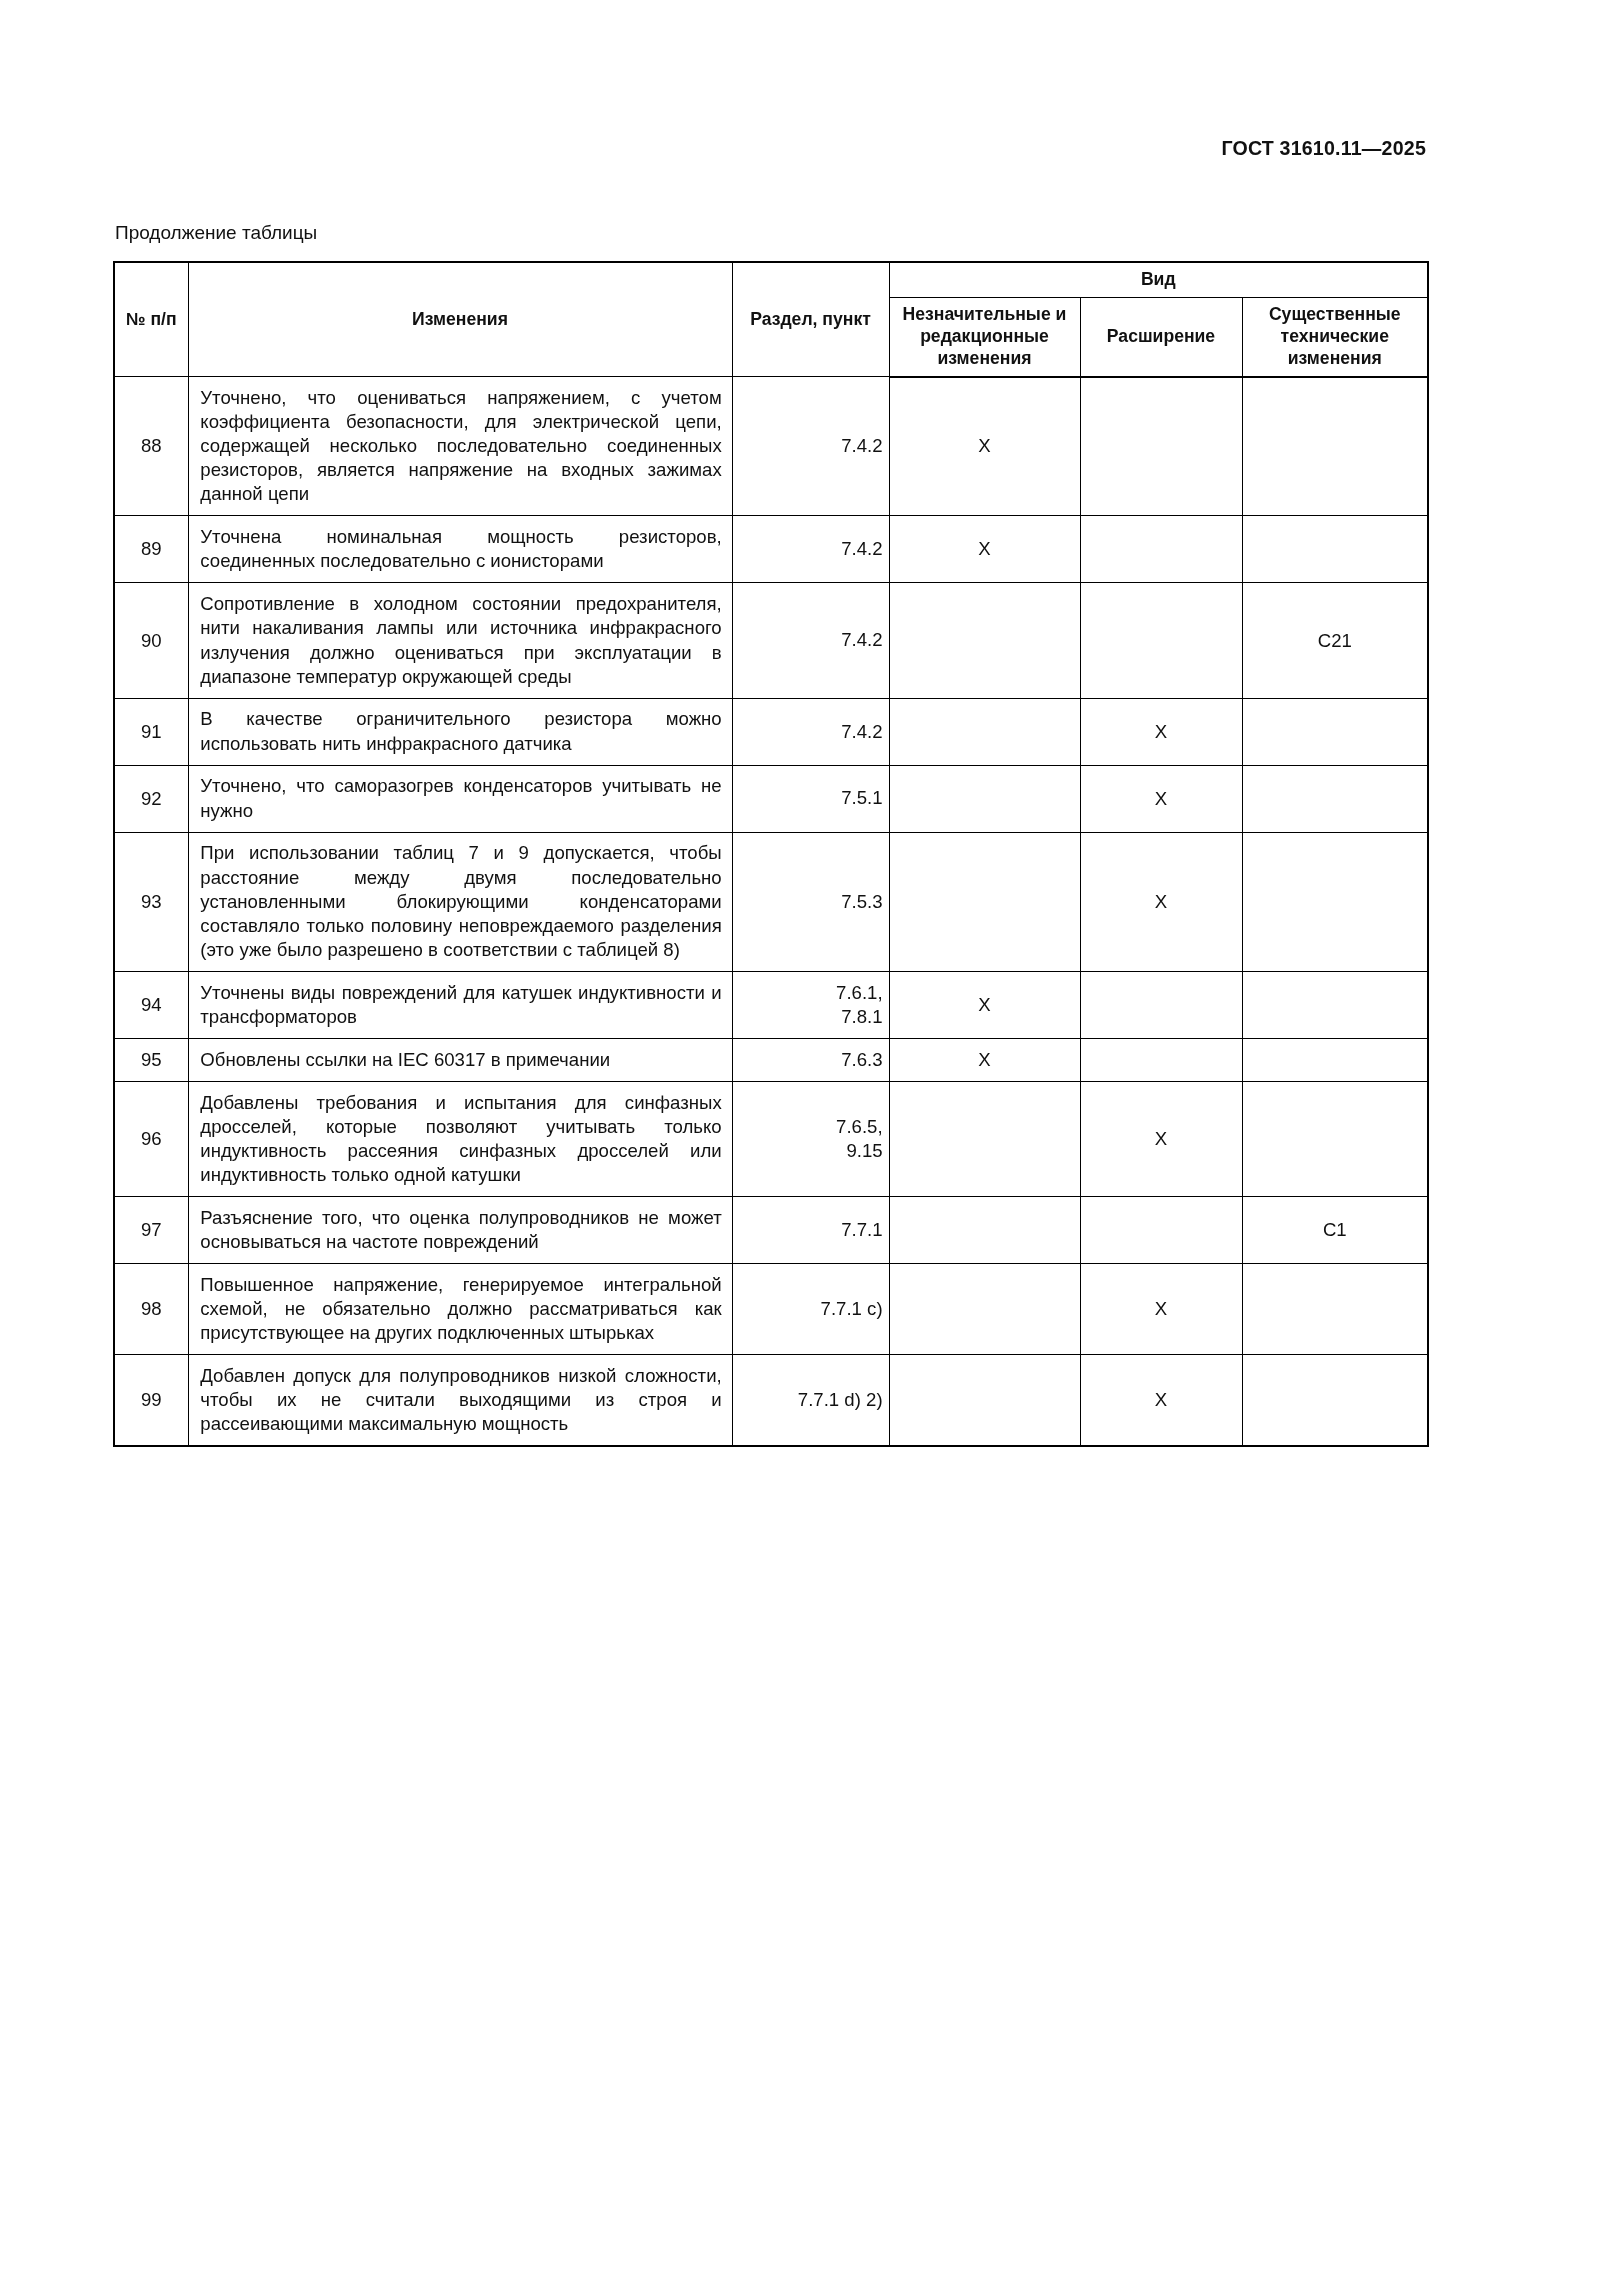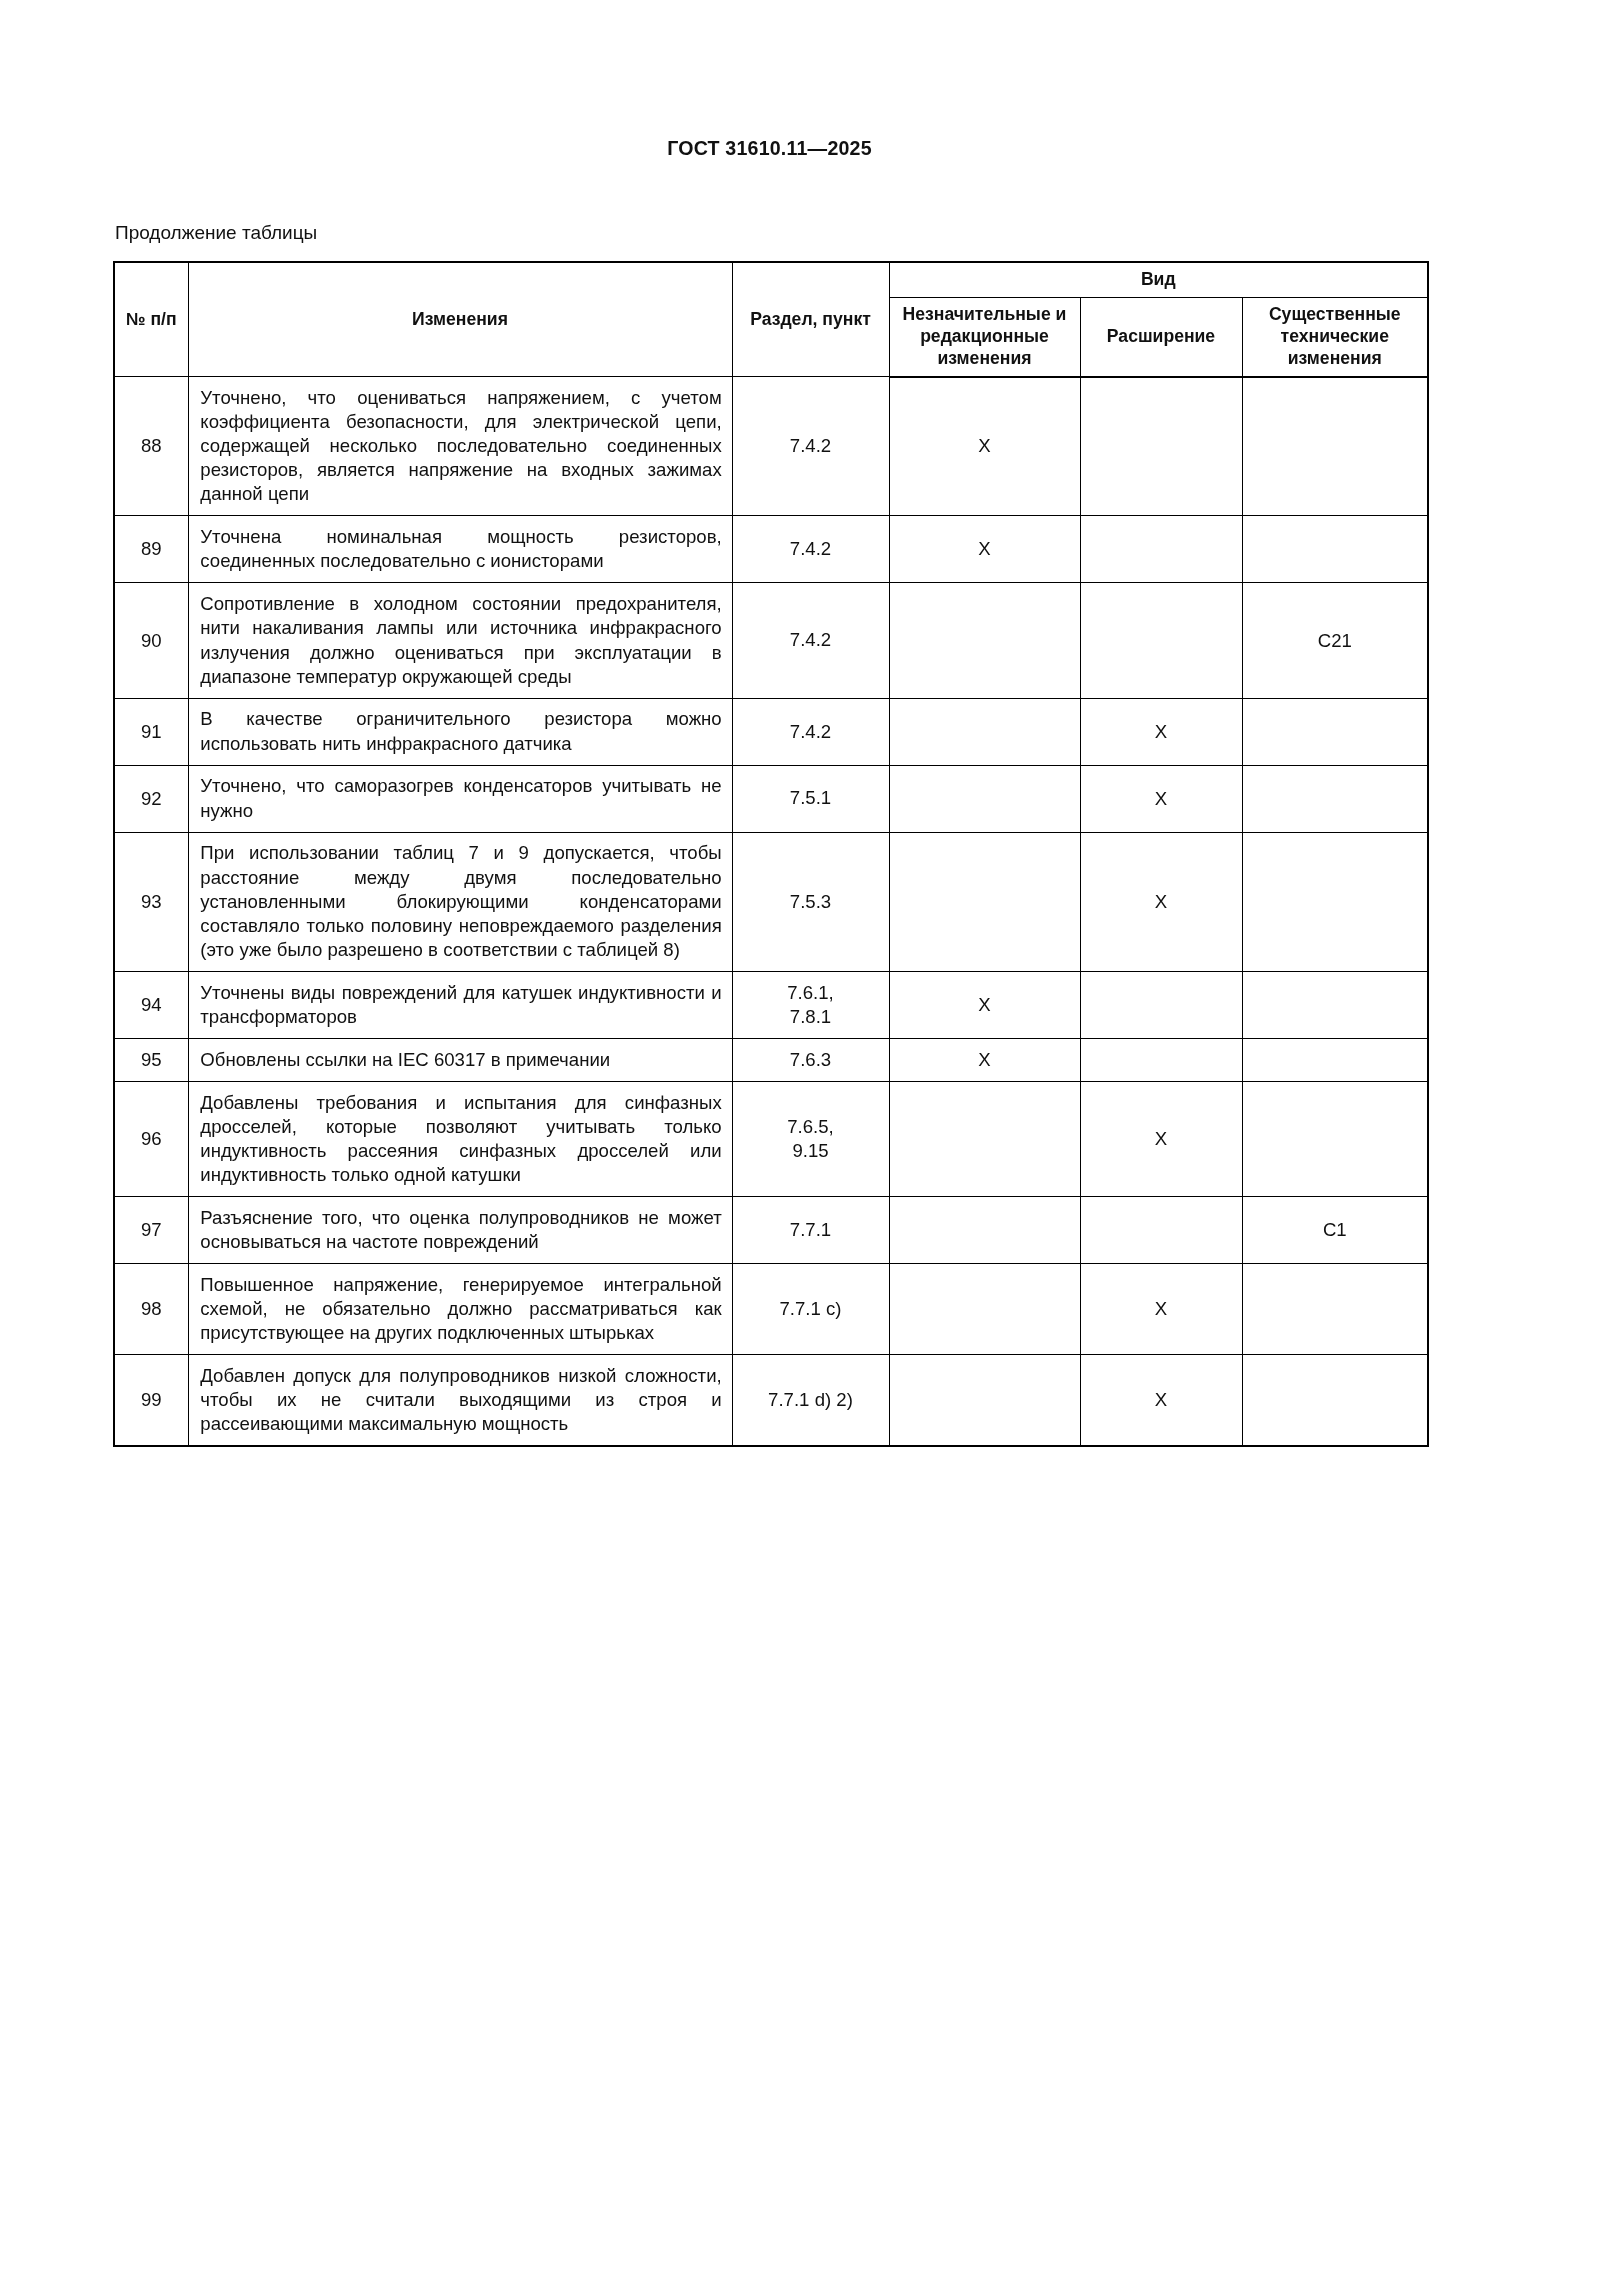--- a/index.html
+++ b/index.html
@@ -12,21 +12,21 @@
     height: 2293px;
     margin: 0 auto;
     background: #ffffff;
   }
 
   .doc-header {
     position: absolute;
     top: 137px;
     left: 113px;
     width: 1313px;
-    text-align: center;
+    text-align: right;
     font-weight: bold;
     font-size: 19.6px;
     letter-spacing: 0.2px;
   }
 
   .table-caption {
     position: absolute;
     top: 222px;
     left: 115px;
     font-size: 19px;
@@ -70,21 +70,21 @@
     padding: 5.9px 3.9px;
   }
 
   td.cell-text {
     text-align: justify;
     padding: 8.8px 9.8px 8.8px 11.8px;
     line-height: 1.3;
   }
 
   td.cell-section {
-    text-align: center;
+    text-align: right;
     padding: 5.9px 5.9px;
     white-space: pre-line;
     line-height: 1.3;
     margin-left: 36px;
   }
 
   td.cell-mark {
     text-align: center;
     padding: 5.9px 3.9px;
   }

